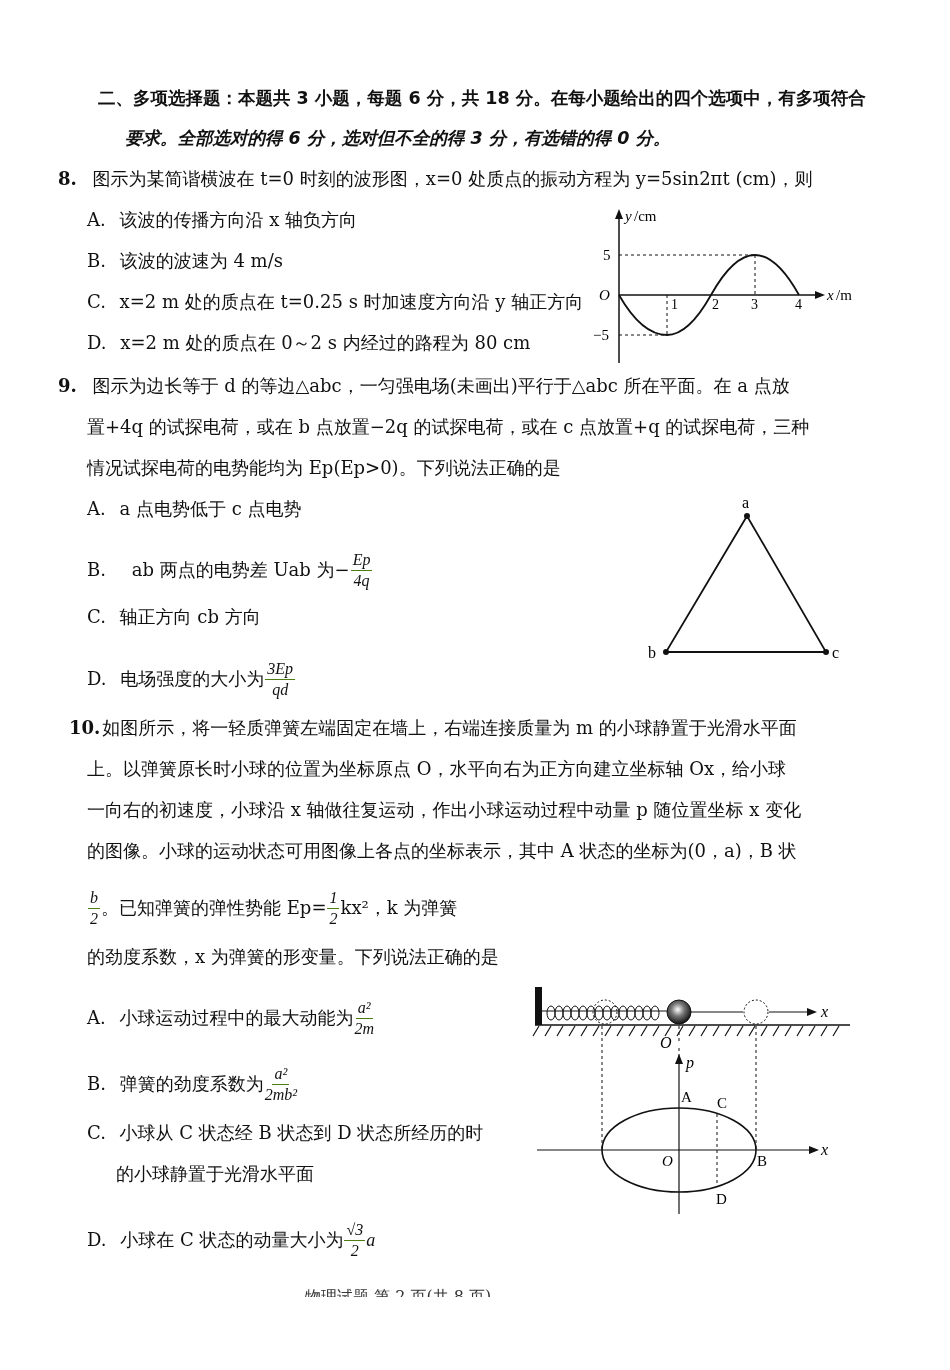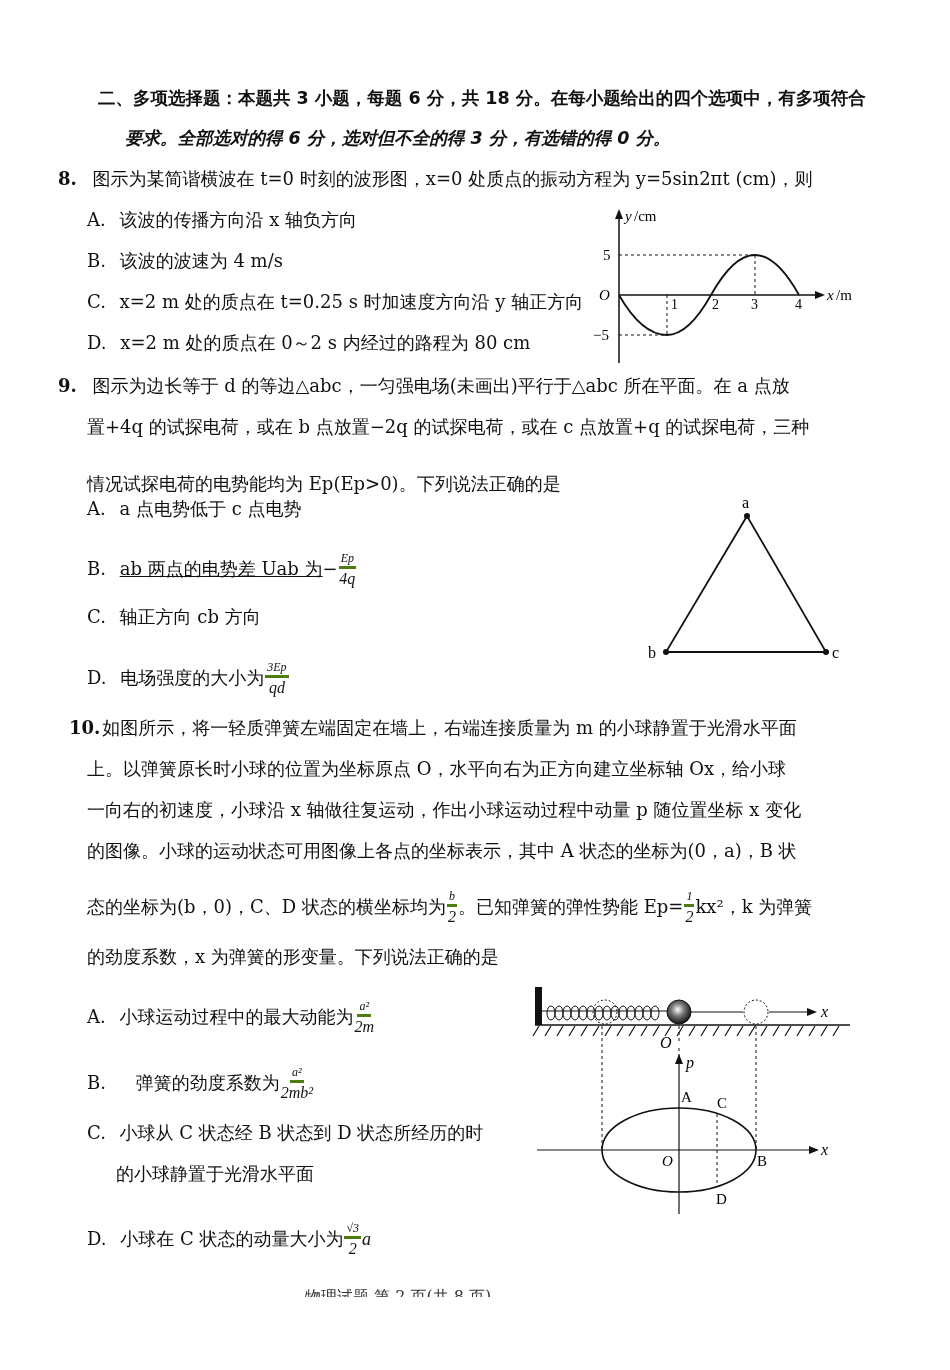--- a/index.html
+++ b/index.html
@@ -6,21 +6,21 @@
   body {
     width:950px; height:1370px; position:relative; overflow:hidden;
     font-family:"DejaVu Serif","Liberation Serif",serif;
     color:#111;
   }
   .line { position:absolute; font-size:18px; line-height:24px; white-space:nowrap; }
   .bold { font-weight:bold; font-family:"DejaVu Sans","Liberation Sans",sans-serif; font-size:17.5px;margin-left:38px; }
   .qnum { font-weight:bold; }
   i, .it { font-style:italic; font-family:"Liberation Serif","DejaVu Serif",serif; }
   .frac { display:inline-flex; flex-direction:column; align-items:center; vertical-align:middle; margin:0 1px; line-height:1; }
-  .frac .num { font-size:12px; padding:0 2px 2px 2px; border-bottom:3px solid #4d7c0f; font-style:italic; font-family:"Liberation Serif",serif; }
+  .frac .num { font-size:16px; padding:0 2px 2px 2px; border-bottom:1px solid #4d7c0f; font-style:italic; font-family:"Liberation Serif",serif; }
   .frac .den { font-size:16px; padding-top:2px; font-style:italic; font-family:"Liberation Serif",serif; }
   .figure { position:absolute; }
   .footer { position:absolute; left:305px; top:1288px; font-size:16px; color:#333; height:9px; overflow:hidden; line-height:18px; }
 </style>
 </head>
 <body>
 
 <div class="line bold" style="left:60px;top:86px;">二、多项选择题：本题共 3 小题，每题 6 分，共 18 分。在每小题给出的四个选项中，有多项符合</div>
 <div class="line bold" style="left:87px;top:126px;font-style:italic;">要求。全部选对的得 6 分，选对但不全的得 3 分，有选错的得 0 分。</div>
 
@@ -75,29 +75,29 @@
     </svg>
   </div>
 </div>
 
 <div>
   <div class="line" style="left:58px;top:374px;">
     <span class="qnum">9.</span>
     <span style="margin-left:10px;">图示为边长等于 d 的等边△abc，一匀强电场(未画出)平行于△abc 所在平面。在 a 点放</span>
   </div>
   <div class="line" style="left:87px;top:415px;">置+4q 的试探电荷，或在 b 点放置−2q 的试探电荷，或在 c 点放置+q 的试探电荷，三种</div>
-  <div class="line" style="left:87px;top:472px;">情况试探电荷的电势能均为 Ep(Ep&gt;0)。下列说法正确的是</div>
+  <div class="line" style="left:87px;top:456px;">情况试探电荷的电势能均为 Ep(Ep&gt;0)。下列说法正确的是</div>
 
   <div class="line" style="left:87px;top:497px;">
     <span>A.</span>
     <span style="margin-left:8px;">a 点电势低于 c 点电势</span>
   </div>
   <div class="line" style="left:87px;top:552px;">
     <span>B.</span>
-    <span style="margin-left:8px;text-decoration:underline;">ab 两点的电势差 Uab 为</span><span>−</span><span class="frac">
+    <span style="margin-left:20px;">ab 两点的电势差 Uab 为</span><span>−</span><span class="frac">
         <span class="num">Ep</span>
         <span class="den">4q</span>
       </span>
   </div>
   <div class="line" style="left:87px;top:605px;">
     <span>C.</span>
     <span style="margin-left:8px;">轴正方向 cb 方向</span>
   </div>
   <div class="line" style="left:87px;top:661px;">
     <span>D.</span>
@@ -121,40 +121,40 @@
 </div>
 
 <div>
   <div class="line" style="left:55px;top:716px;margin-left:14px;">
     <span class="qnum">10.</span><span style="margin-left:2px;">如图所示，将一轻质弹簧左端固定在墙上，右端连接质量为 m 的小球静置于光滑水平面</span>
   </div>
   <div class="line" style="left:87px;top:757px;">上。以弹簧原长时小球的位置为坐标原点 O，水平向右为正方向建立坐标轴 Ox，给小球</div>
   <div class="line" style="left:87px;top:798px;">一向右的初速度，小球沿 x 轴做往复运动，作出小球运动过程中动量 p 随位置坐标 x 变化</div>
   <div class="line" style="left:87px;top:839px;">的图像。小球的运动状态可用图像上各点的坐标表示，其中 A 状态的坐标为(0，a)，B 状</div>
   <div class="line" style="left:87px;top:890px;">
-    <span>态的坐标为(b，0)，C、D 状态的横坐标均为</span><span class="frac">
+    <span class="frac">
         <span class="num">b</span>
         <span class="den">2</span>
       </span><span>。已知弹簧的弹性势能 Ep=</span><span class="frac">
         <span class="num">1</span>
         <span class="den">2</span>
       </span><span>kx²，k 为弹簧</span>
   </div>
   <div class="line" style="left:87px;top:945px;text-align:center;">的劲度系数，x 为弹簧的形变量。下列说法正确的是</div>
 
   <div class="line" style="left:87px;top:1000px;">
     <span>A.</span>
     <span style="margin-left:8px;">小球运动过程中的最大动能为</span><span class="frac">
         <span class="num">a²</span>
         <span class="den">2m</span>
       </span>
   </div>
   <div class="line" style="left:87px;top:1066px;">
     <span>B.</span>
-    <span style="margin-left:24px;font-family:Liberation Mono, monospace;">弹簧的劲度系数为</span><span class="frac">
+    <span style="margin-left:8px;font-family:Liberation Mono, monospace;">弹簧的劲度系数为</span><span class="frac">
         <span class="num">a²</span>
         <span class="den">2mb²</span>
       </span>
   </div>
   <div class="line" style="left:87px;top:1121px;">
     <span>C.</span>
     <span style="margin-left:8px;">小球从 C 状态经 B 状态到 D 状态所经历的时</span>
   </div>
   <div class="line" style="left:116px;top:1162px;">的小球静置于光滑水平面</div>
   <div class="line" style="left:87px;top:1222px;">

